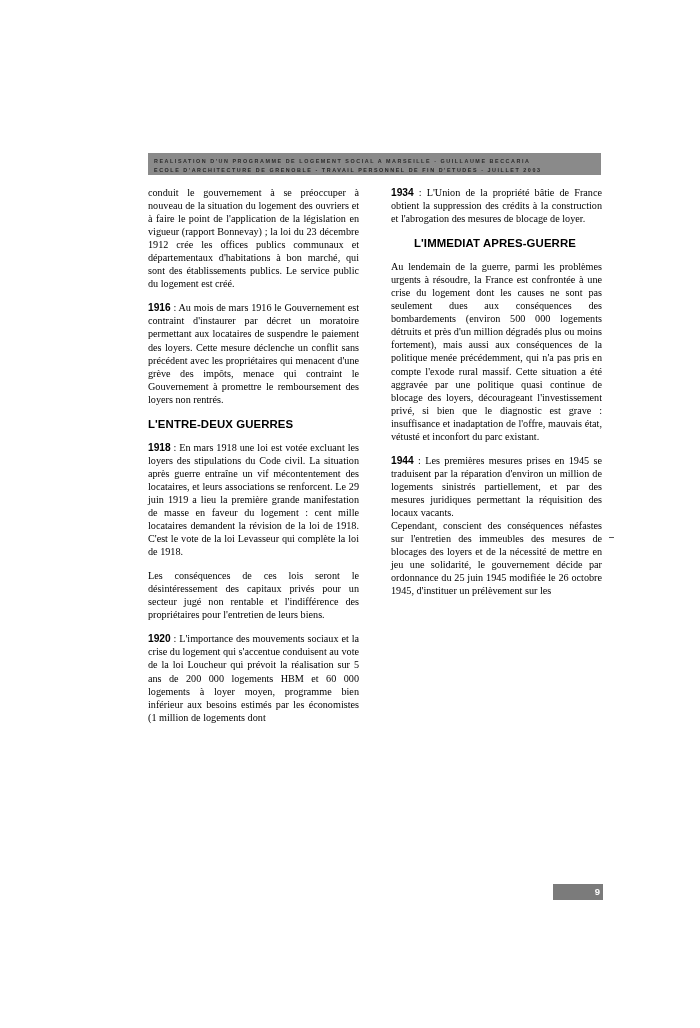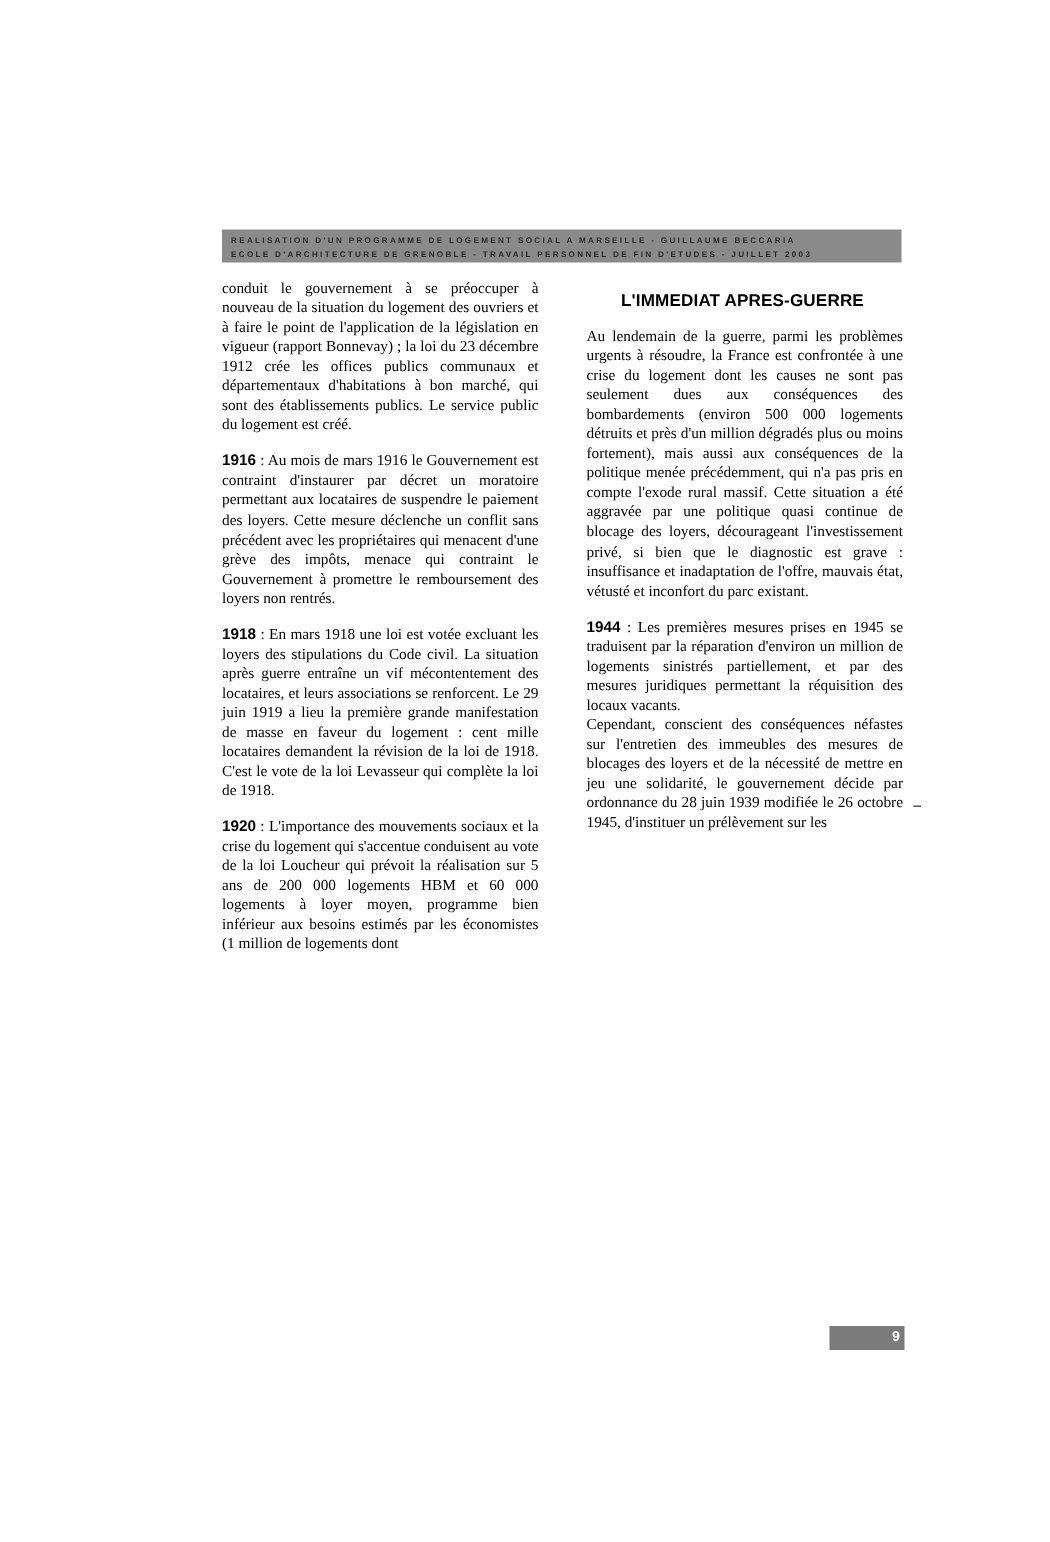--- a/index.html
+++ b/index.html
@@ -138,39 +138,42 @@
   <div class="margin-tick"></div>
 
   <div class="columns">
 
     <div class="col">
 
       <p class="body"><span>conduit le gouvernement à se préoccuper à nouveau de la situation du logement des ouvriers et à faire le point de l'application de la législation en vigueur (rapport Bonnevay) ; la loi du 23 décembre 1912 crée les offices publics communaux et départementaux d'habitations à bon marché, qui sont des établissements publics. Le service public du logement est créé.</span></p>
 
       <p class="body"><b class="year">1916</b><span> : Au mois de mars 1916 le Gouvernement est contraint d'instaurer par décret un moratoire permettant aux locataires de suspendre le paiement des loyers. Cette mesure déclenche un conflit sans précédent avec les propriétaires qui menacent d'une grève des impôts, menace qui contraint le Gouvernement à promettre le remboursement des loyers non rentrés.</span></p>
 
+      <h2 class="section">L'ENTRE-DEUX GUERRES</h2>
 
       <p class="body"><b class="year">1918</b><span> : En mars 1918 une loi est votée excluant les loyers des stipulations du Code civil. La situation après guerre entraîne un vif mécontentement des locataires, et leurs associations se renforcent. Le 29 juin 1919 a lieu la première grande manifestation de masse en faveur du logement : cent mille locataires demandent la révision de la loi de 1918. C'est le vote de la loi Levasseur qui complète la loi de 1918.</span></p>
 
+      <p class="body"><span>Les conséquences de ces lois seront le désintéressement des capitaux privés pour un secteur jugé non rentable et l'indifférence des propriétaires pour l'entretien de leurs biens.</span></p>
 
       <p class="body tight"><b class="year">1920</b><span> : L'importance des mouvements sociaux et la crise du logement qui s'accentue conduisent au vote de la loi Loucheur qui prévoit la réalisation sur 5 ans de 200 000 logements HBM et 60 000 logements à loyer moyen, programme bien inférieur aux besoins estimés par les économistes (1 million de logements dont</span></p>
     </div>
 
     <div class="col">
 
 
+      <p class="body"><b class="year">1934</b><span> : L'Union de la propriété bâtie de France obtient la suppression des crédits à la construction et l'abrogation des mesures de blocage de loyer.</span></p>
 
 
       <h2 class="section spaced-top">L'IMMEDIAT APRES-GUERRE</h2>
 
       <p class="body"><span>Au lendemain de la guerre, parmi les problèmes urgents à résoudre, la France est confrontée à une crise du logement dont les causes ne sont pas seulement dues aux conséquences des bombardements (environ 500 000 logements détruits et près d'un million dégradés plus ou moins fortement), mais aussi aux conséquences de la politique menée précédemment, qui n'a pas pris en compte l'exode rural massif. Cette situation a été aggravée par une politique quasi continue de blocage des loyers, décourageant l'investissement privé, si bien que le diagnostic est grave : insuffisance et inadaptation de l'offre, mauvais état, vétusté et inconfort du parc existant.</span></p>
 
       <p class="body tight"><b class="year">1944</b><span> : Les premières mesures prises en 1945 se traduisent par la réparation d'environ un million de logements sinistrés partiellement, et par des mesures juridiques permettant la réquisition des locaux vacants.</span></p>
 
-      <p class="body tight"><span>Cependant, conscient des conséquences néfastes sur l'entretien des immeubles des mesures de blocages des loyers et de la nécessité de mettre en jeu une solidarité, le gouvernement décide par ordonnance du 28 juin 1939 modifiée le 26 octobre 1945, d'instituer un prélèvement sur les</span></p>
+      <p class="body tight"><span>Cependant, conscient des conséquences néfastes sur l'entretien des immeubles des mesures de blocages des loyers et de la nécessité de mettre en jeu une solidarité, le gouvernement décide par ordonnance du 25 juin 1945 modifiée le 26 octobre 1945, d'instituer un prélèvement sur les</span></p>
     </div>
   </div>
 
   <div class="page-number-badge">
     <span class="num">9</span>
   </div>
 
 </div>
 
 </body></html>

